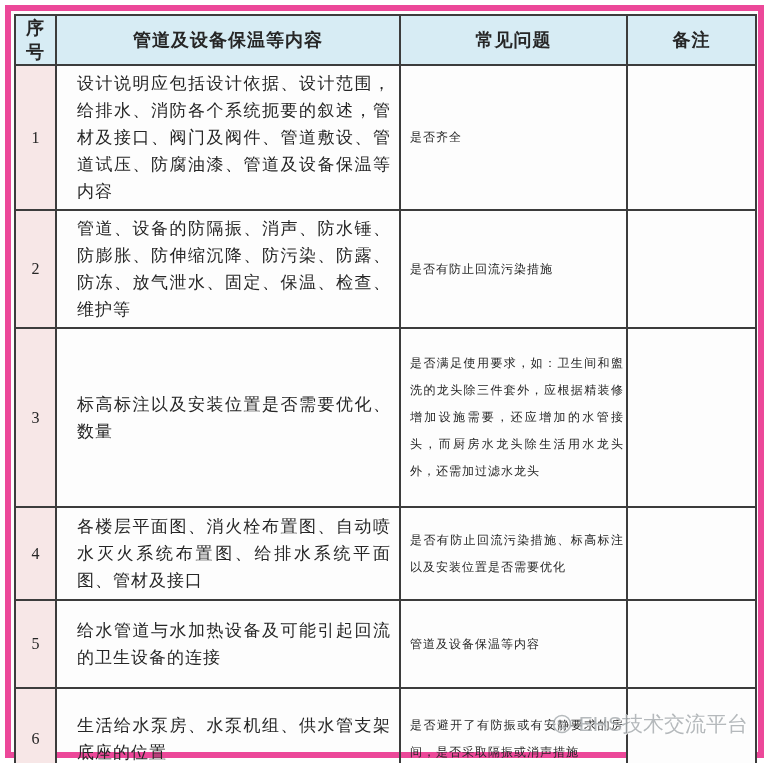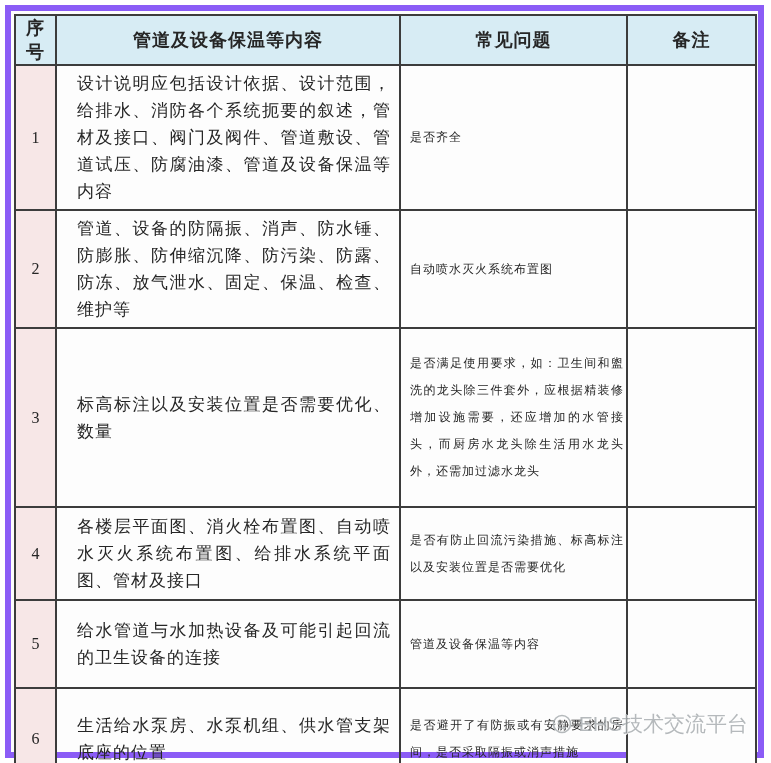--- a/index.html
+++ b/index.html
@@ -7,21 +7,21 @@
     width:771px;height:763px;
     background:#ffffff;
     overflow:hidden;
     font-family:"Liberation Serif","DejaVu Serif",serif;
     color:#262626;
   }
   .frame{
     position:absolute;
     left:5px;top:5px;
     width:747px;height:741px;
-    border:6px solid #8b5cf6;
+    border:6px solid #ec4899;
     background:#fdfdfd;
     box-sizing:content-box;
   }
   table.review{
     border-collapse:collapse;
     table-layout:fixed;
     width:741px;
     margin:3px 0 0 3px;
   }
   col.c1{width:41px;}
@@ -112,21 +112,21 @@
   <tr>
     <td class="no">1</td>
     <td class="content">设计说明应包括设计依据、设计范围，给排水、消防各个系统扼要的叙述，管材及接口、阀门及阀件、管道敷设、管道试压、防腐油漆、管道及设备保温等内容</td>
     <td class="problem">是否齐全</td>
     <td class="remark"></td>
   </tr>
 
   <tr>
     <td class="no">2</td>
     <td class="content">管道、设备的防隔振、消声、防水锤、防膨胀、防伸缩沉降、防污染、防露、防冻、放气泄水、固定、保温、检查、维护等</td>
-    <td class="problem">自动喷水灭火系统布置图</td>
+    <td class="problem">是否有防止回流污染措施</td>
     <td class="remark"></td>
   </tr>
 
   <tr>
     <td class="no">3</td>
     <td class="content">标高标注以及安装位置是否需要优化、数量</td>
     <td class="problem">是否满足使用要求，如：卫生间和盥洗的龙头除三件套外，应根据精装修增加设施需要，还应增加的水管接头，而厨房水龙头除生活用水龙头外，还需加过滤水龙头</td>
     <td class="remark"></td>
   </tr>
 

